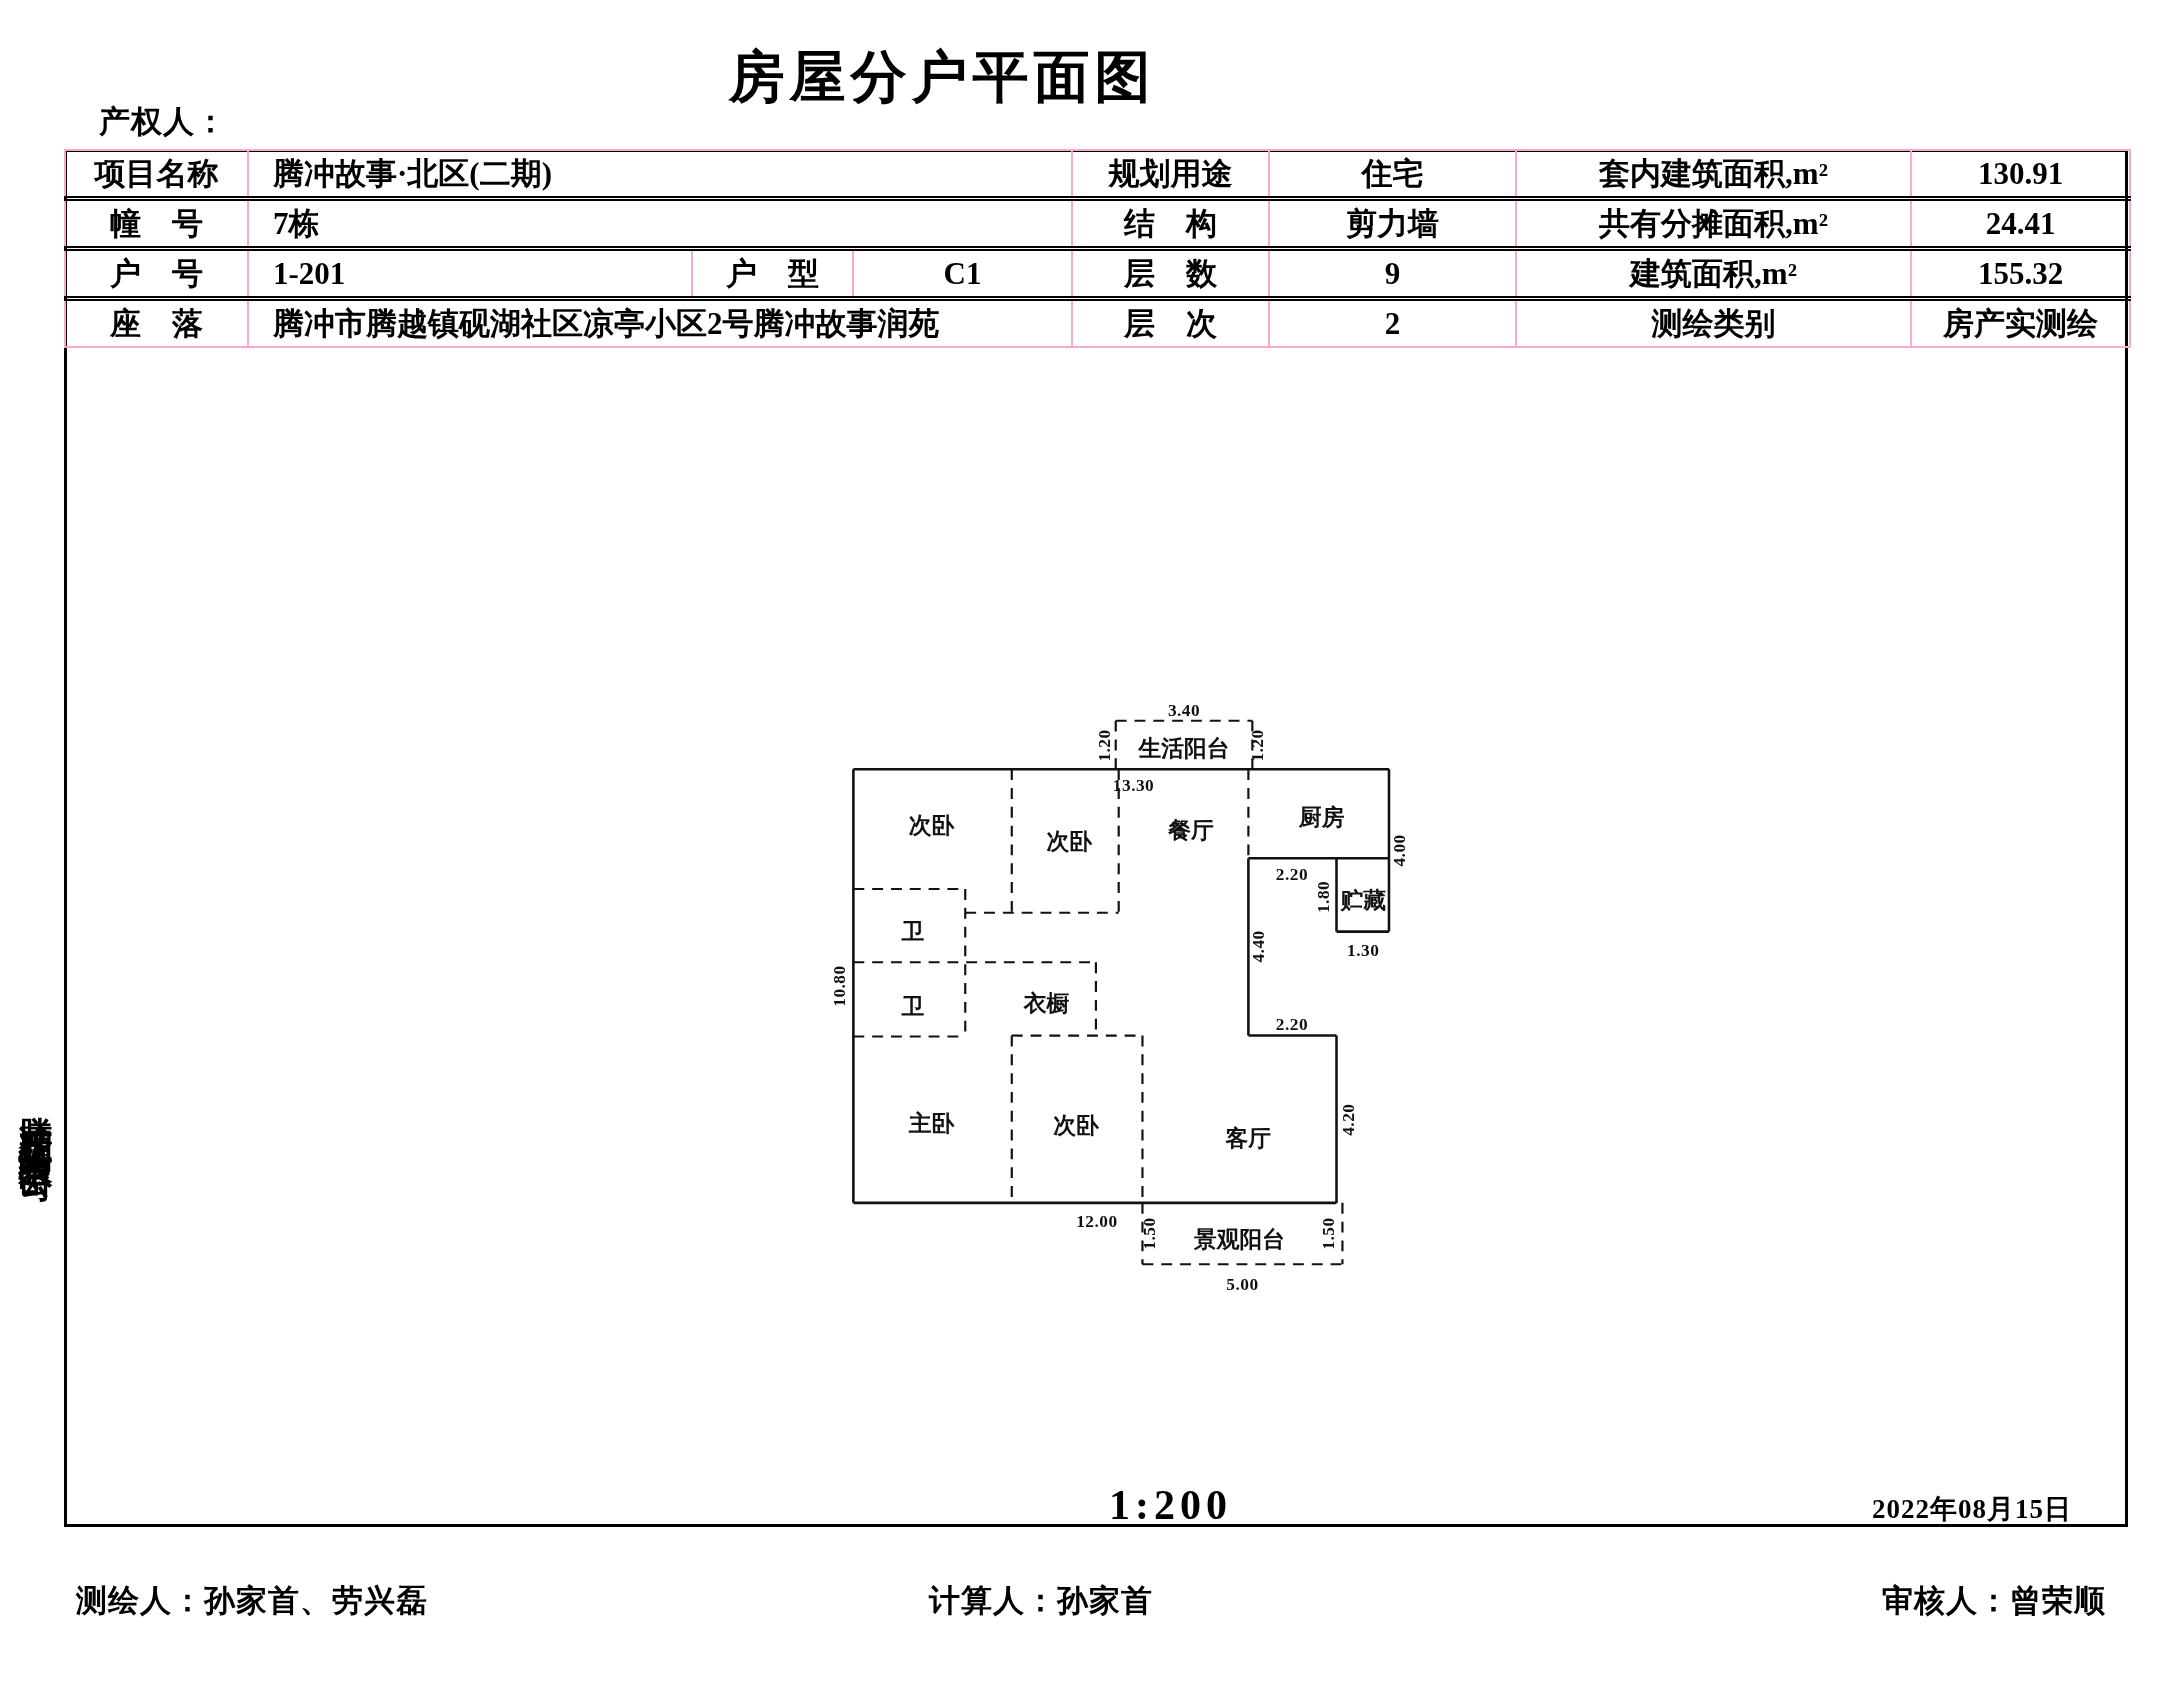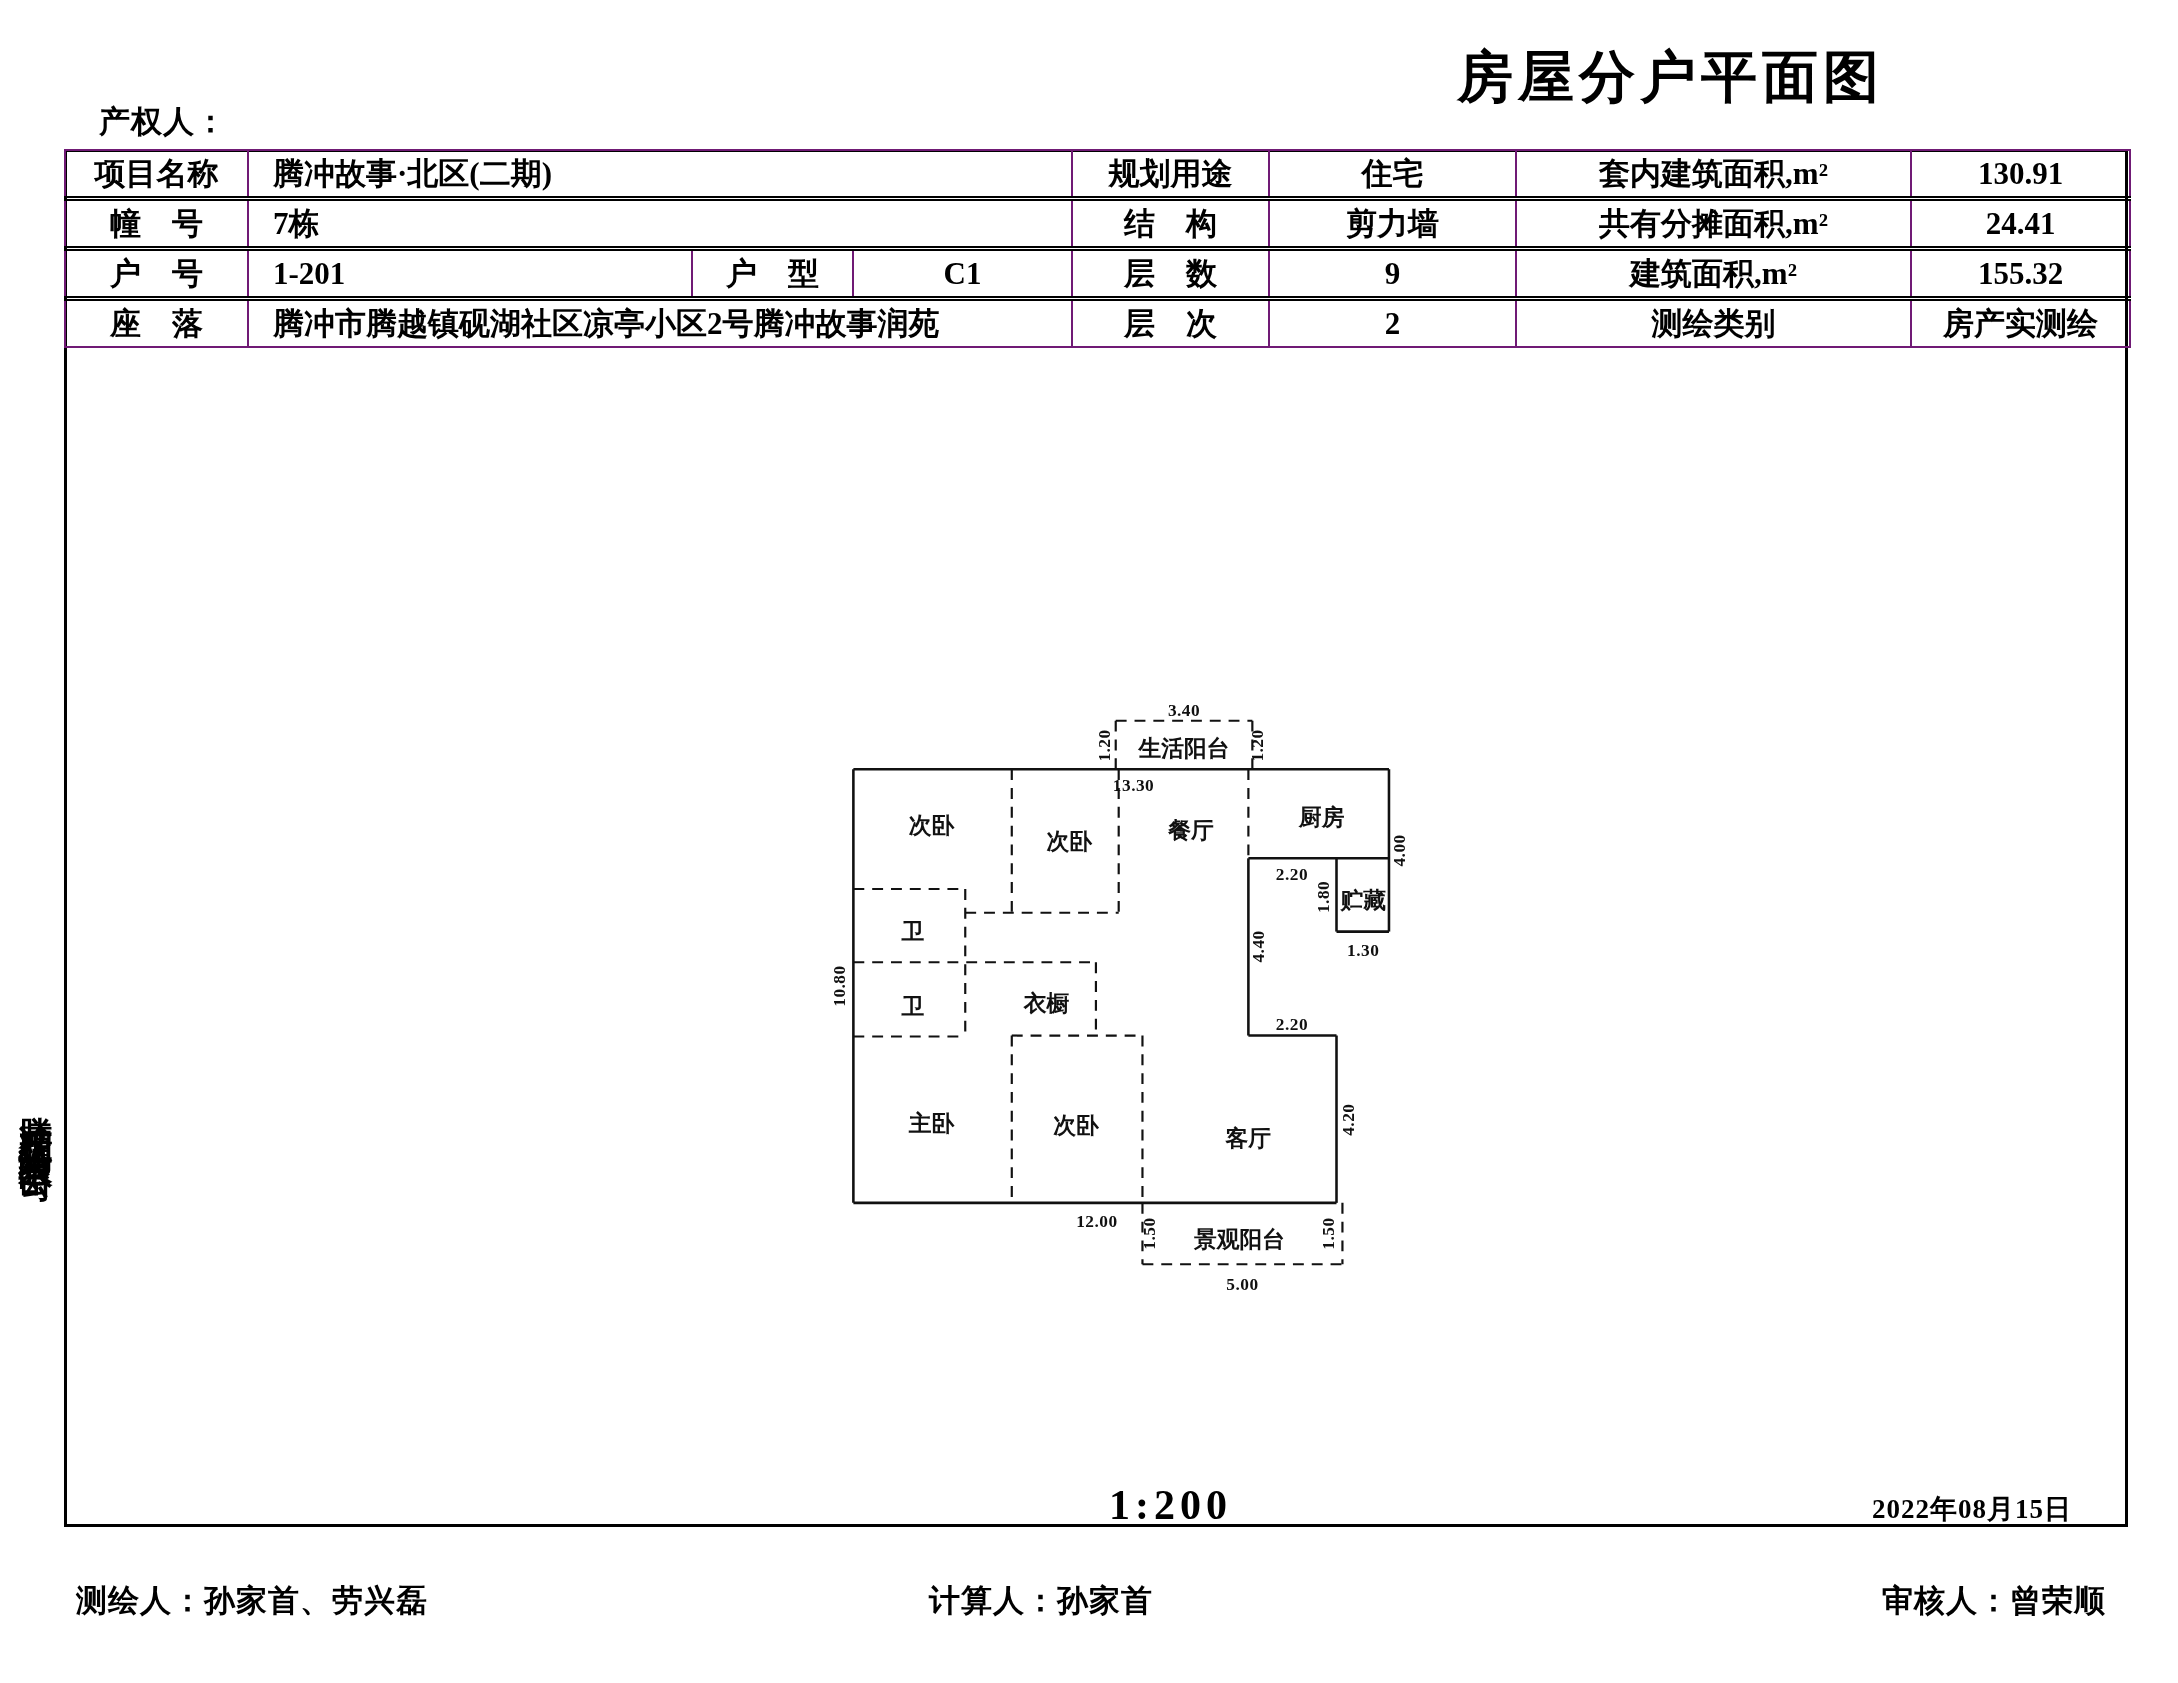--- a/index.html
+++ b/index.html
@@ -7,40 +7,40 @@
     position:relative;
     width:2178px;height:1683px;
     background:#ffffff;
     font-family:"Liberation Serif","DejaVu Serif",serif;
     color:#000;
     overflow:hidden;
     font-weight:600;
   }
   .page-title{
     position:absolute;left:0;top:40px;width:1884px;
-    text-align:right;
+    text-align:center;
     font-size:56px;font-weight:700;letter-spacing:5px;
   }
   .owner{
     position:absolute;left:99px;top:101px;
     font-size:31px;font-weight:700;letter-spacing:1px;
   }
   .frame{
     position:absolute;left:64px;top:149px;
     width:2064px;height:1378px;
     border:3px solid #000;
     box-sizing:border-box;
   }
   table.info{
     position:absolute;left:64px;top:149px;
     width:2064px;
     border-collapse:collapse;table-layout:fixed;
   }
   table.info td{
-    border:2px solid #701a75;
+    border:2px solid #f9a8d4;
     height:45px;padding:0;
     font-size:31px;
     text-align:center;
     overflow:hidden;white-space:nowrap;
   }
   table.info tr:not(:last-child) td{border-bottom:5px double #000;}
   table.info td.vl{text-align:left;padding-left:24px;}
   .notes{
     position:absolute;left:79px;top:339px;width:950px;
     font-size:30px;line-height:39px;

